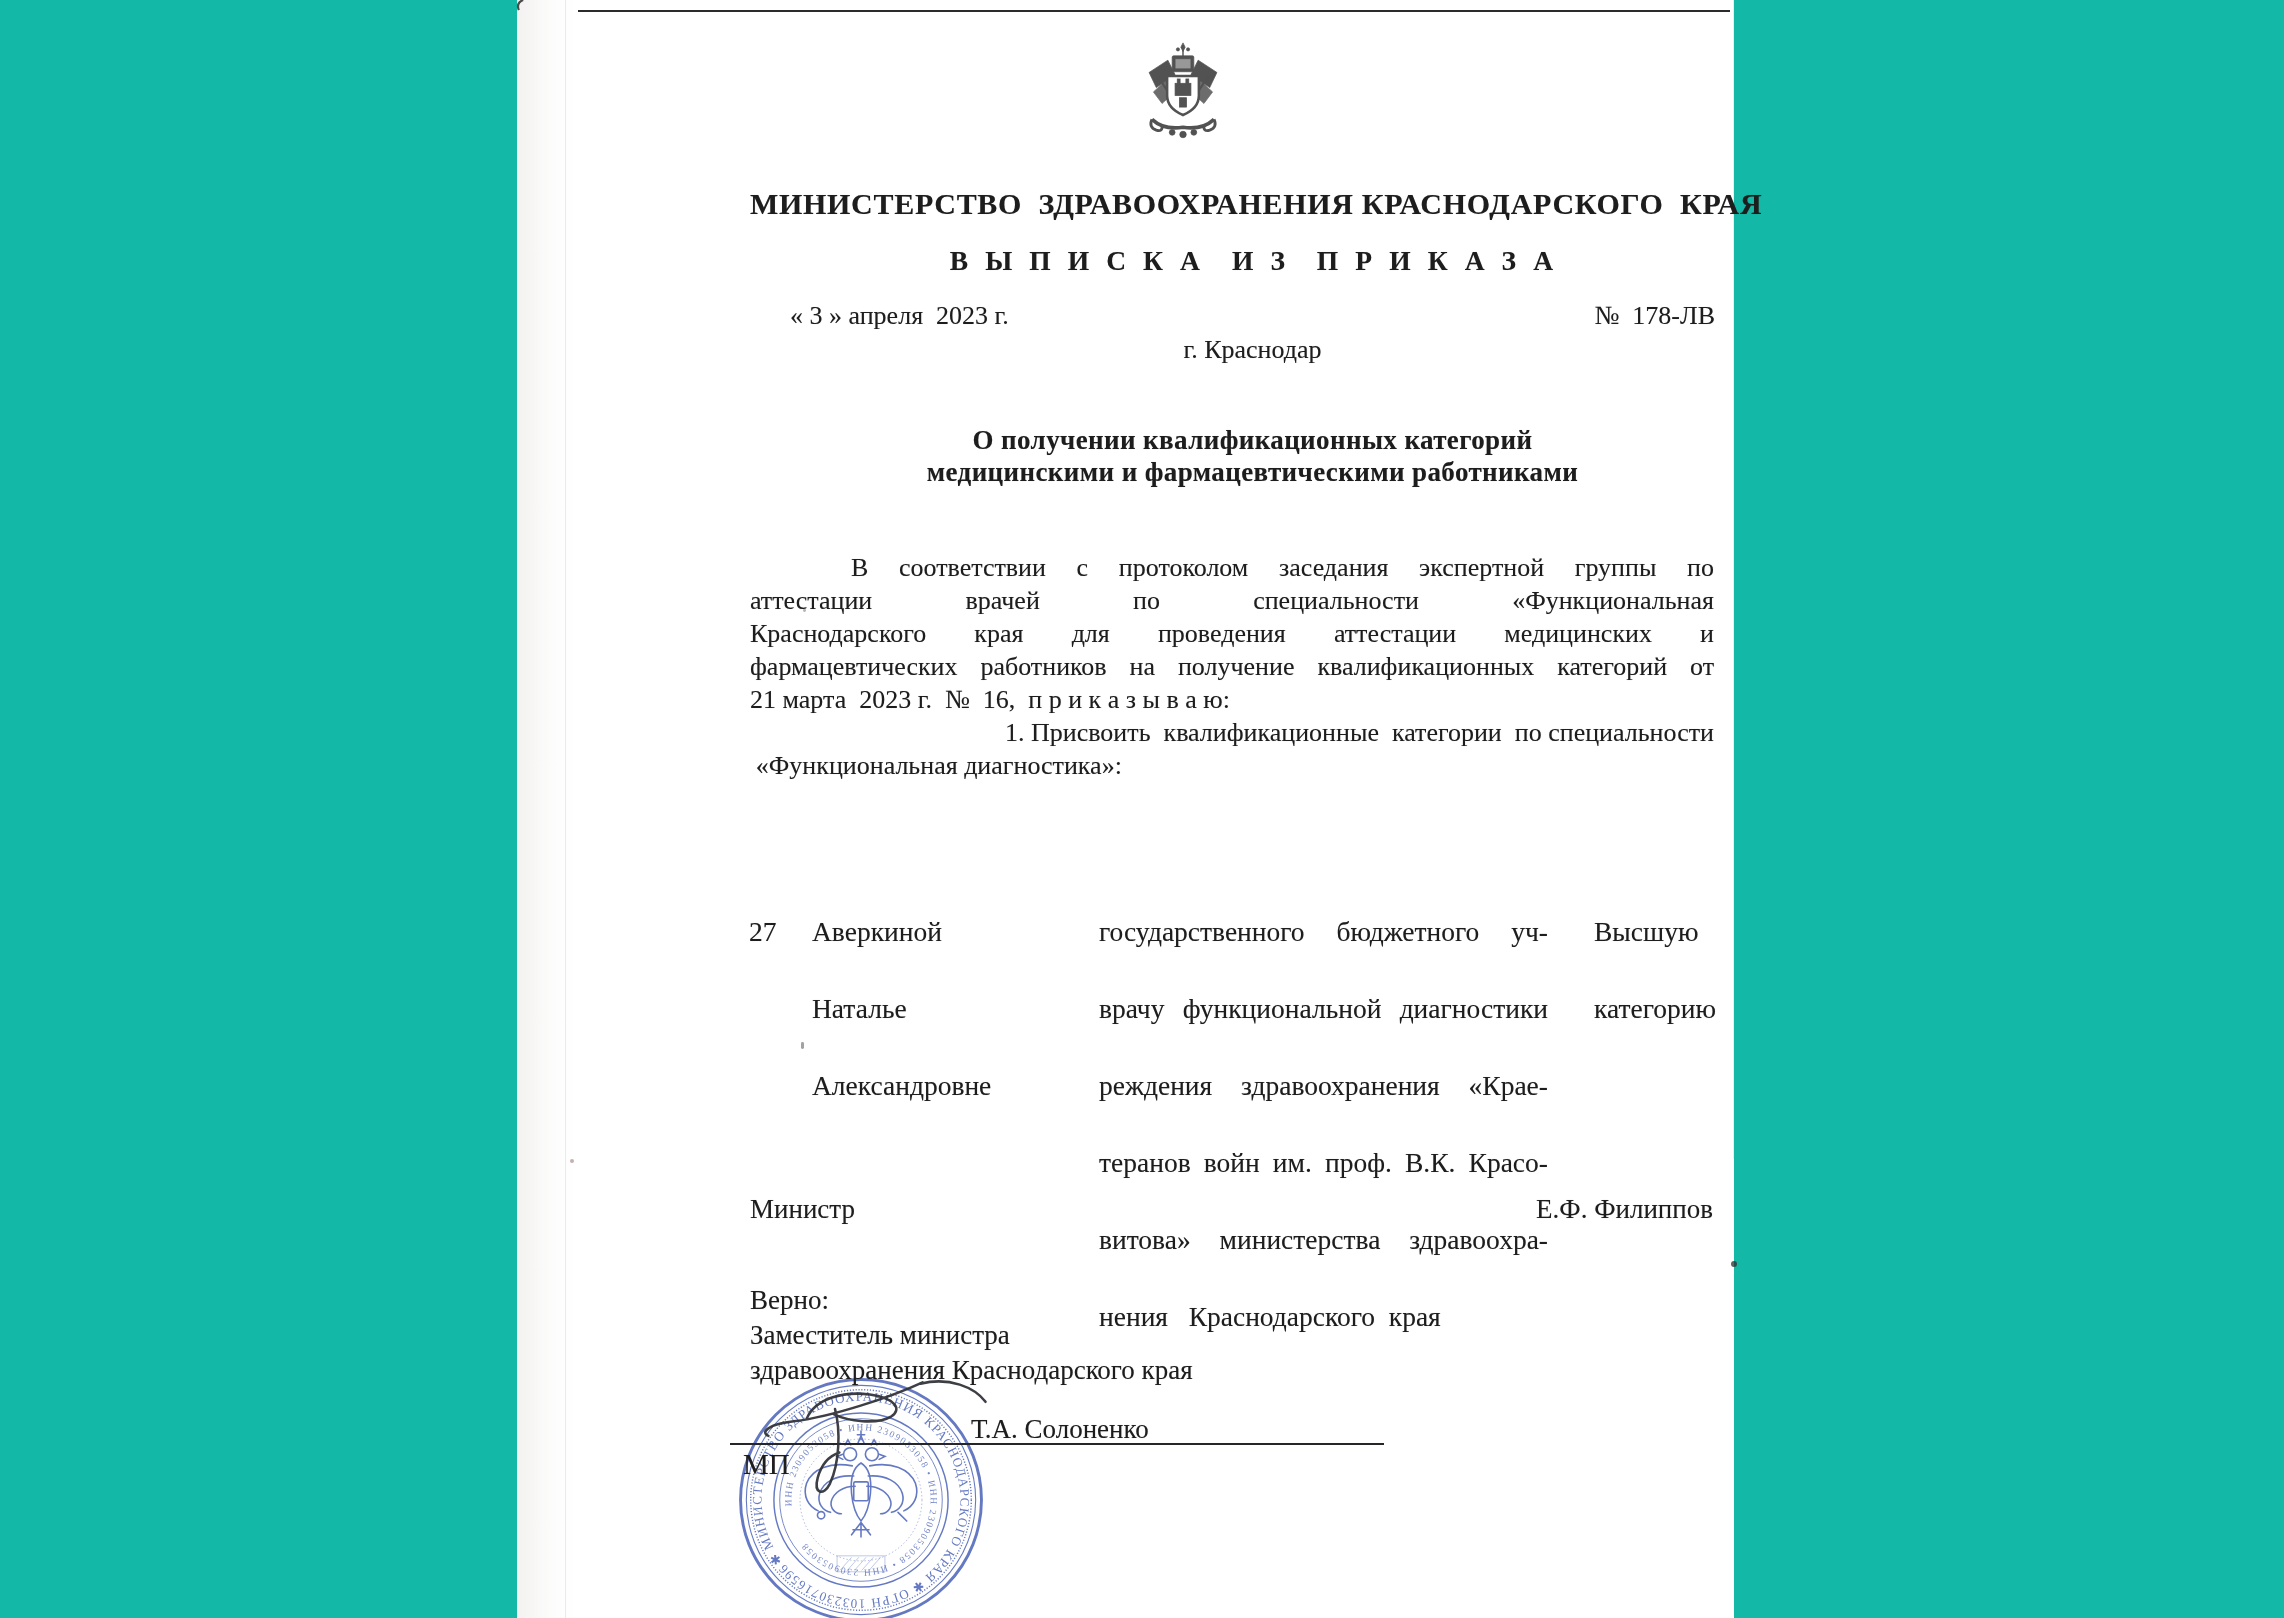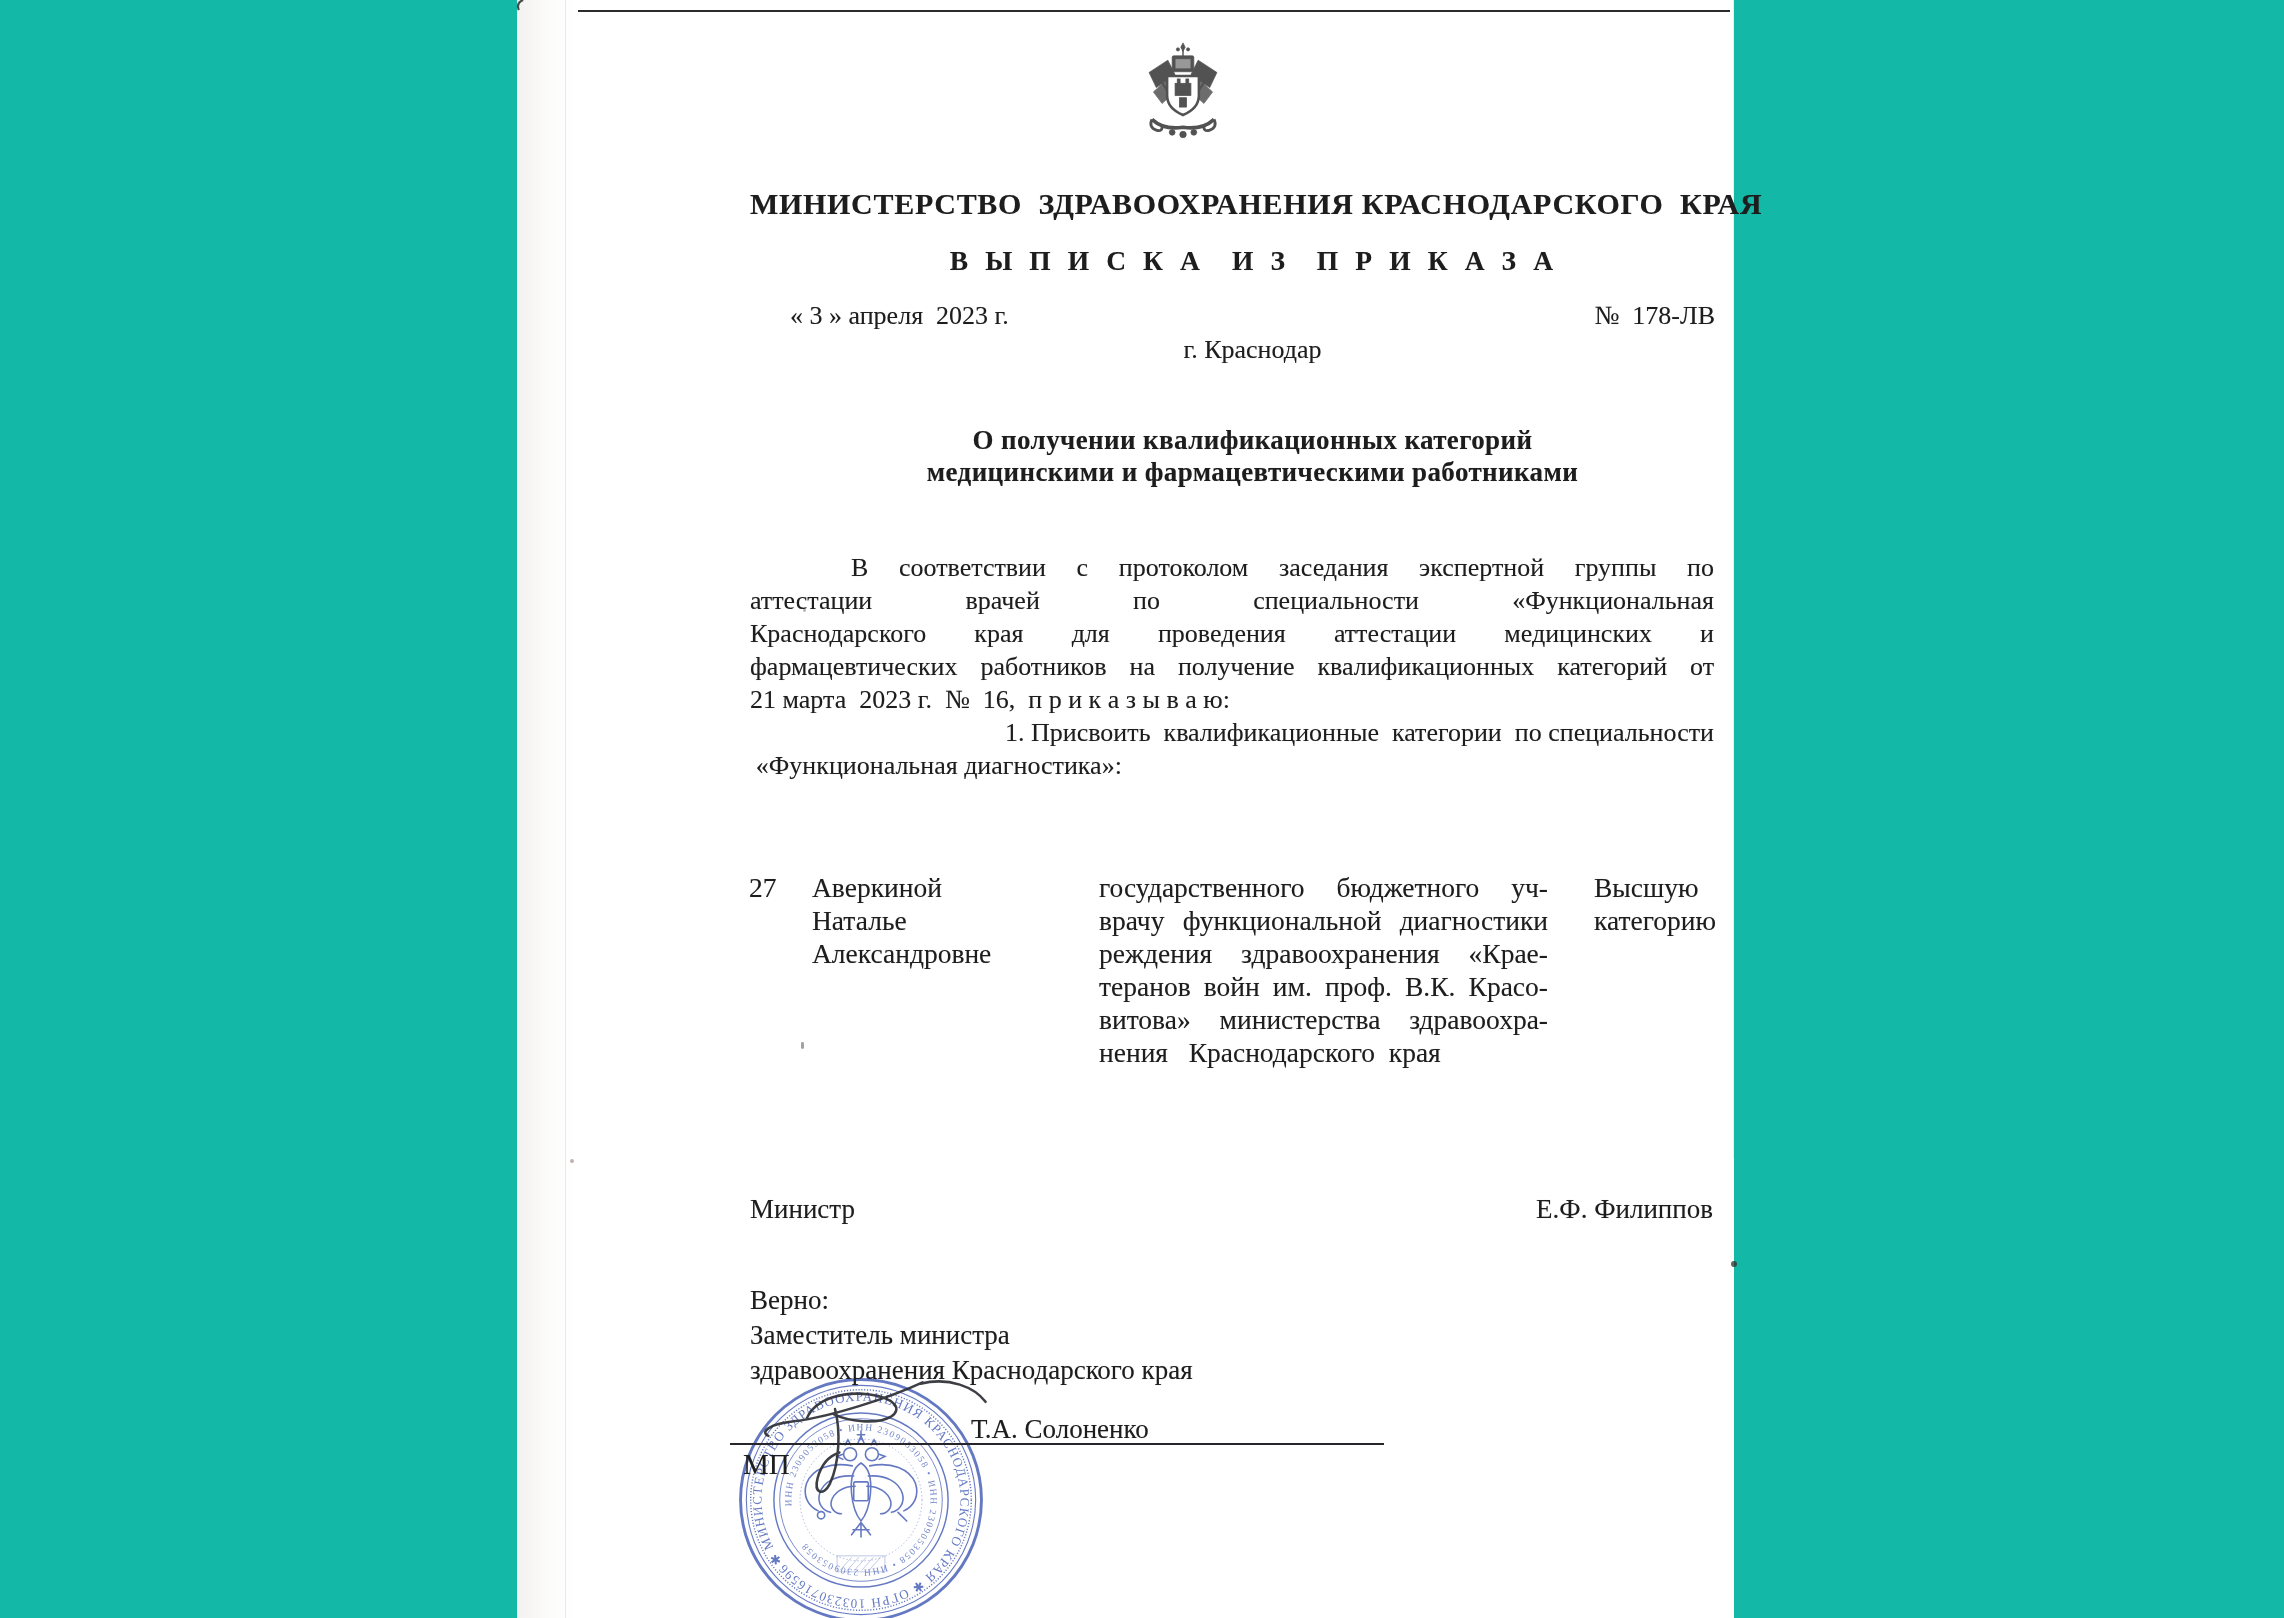--- a/index.html
+++ b/index.html
@@ -5,21 +5,21 @@
   html,body{margin:0;padding:0;background:#ffffff;}
   #canvas{position:relative;width:2284px;height:1618px;background:#14b8a6;overflow:hidden;
           font-family:"Liberation Serif","DejaVu Serif",serif;color:#1d1d1d;}
   .t{position:absolute;text-shadow:0 0 0.7px rgba(40,40,40,.35);}
   .pre{white-space:pre;}
   .b{font-weight:bold;}
   .ctr{text-align:center;}
   .rgt{text-align:right;}
   .jline{text-align:justify;text-align-last:justify;}
   .body-line{line-height:33px;font-size:26px;}
-  .tbl-line{line-height:33px;font-size:27.5px;}
+  .tbl-line{line-height:33px;font-size:27.5px;margin-top:44px;}
   .sheet{position:absolute;left:517px;top:0;width:1217px;height:1618px;background:#fff;}
   .left-band{position:absolute;left:517px;top:0;width:61px;height:1618px;
      background:linear-gradient(90deg,rgba(140,125,110,.10),rgba(140,125,110,.025) 55%,rgba(140,125,110,0));}
   .left-band-line{position:absolute;left:565px;top:0;width:0.7px;height:1618px;background:rgba(120,110,95,.14);}
   .top-line{position:absolute;left:578px;top:10px;width:1152px;height:2.2px;background:#2b2b2b;}
   .right-edge{position:absolute;left:1733px;top:0;width:1.4px;height:1159px;background:#ededea;}
   .sign-line{position:absolute;left:730px;top:1443px;width:654px;height:2.2px;background:#26262a;z-index:6;}
   .speck{position:absolute;border-radius:50%;}
   .z3{z-index:3;} .z6{z-index:6;}
   svg{display:block;}

